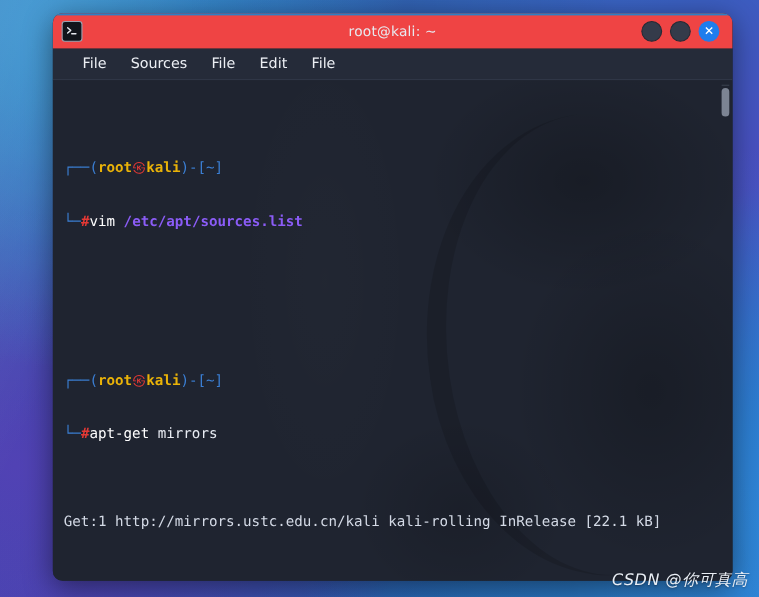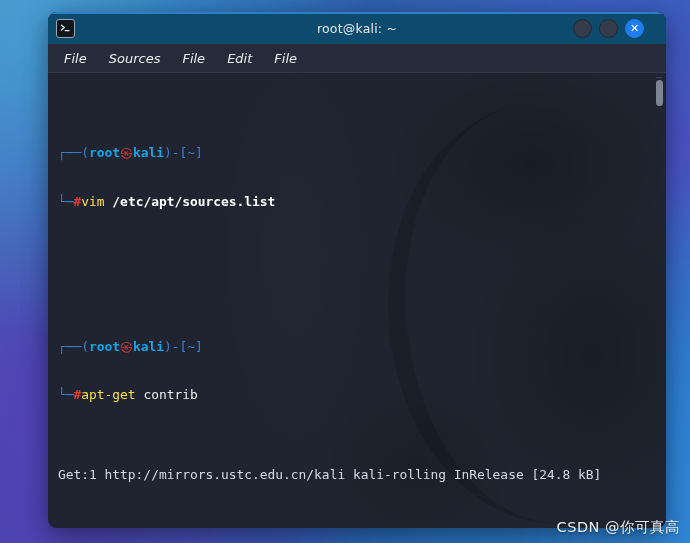--- a/index.html
+++ b/index.html
@@ -58,24 +58,24 @@
     left: 0; right: 0; top: 0;
     height: 2px;
     background: #2d7fc4;
     z-index: 5;
   }
 
   .titlebar {
     position: relative;
     height: 32px;
     flex: 0 0 32px;
-    background: #0c4a6e;
-    display: flex;
-    align-items: center;
-    padding: 0 22px 0 8px;
+    background: #ef4444;
+    display: flex;
+    align-items: center;
+    padding: 0 12px 0 8px;
   }
   .title-icon {
     width: 17px;
     height: 17px;
     border-radius: 3px;
     background: #11151c;
     border: 1.5px solid #9aa3b2;
     display: flex;
     align-items: center;
     justify-content: center;
@@ -116,24 +116,23 @@
     font-weight: bold;
     line-height: 1;
   }
 
   .menubar {
     height: 28px;
     flex: 0 0 28px;
     background: #252b39;
     display: flex;
     align-items: center;
-    padding-left: 16px;
+    padding-left: 27px;
     gap: 22px;
     border-bottom: 1px solid #323a4a;
-    font-style: italic;
   }
   .menu-item {
     font-size: 13px;
     color: #eceff4;
     cursor: default;
   }
 
   
   .term-body {
     position: relative;
@@ -175,25 +174,25 @@
     font-size: 12.9px;
     line-height: 16.1px;
     color: #d7dde8;
     white-space: pre;
   }
   .line { height: 16.1px; }
   .blank { height: 16.1px; }
 
   
   .pf-blue   { color: #3b7fd4; }
-  .pf-red    { color: #0ea5e9; font-weight: bold; }
+  .pf-red    { color: #eab308; font-weight: bold; }
   .pf-redsym { color: #e53935; }
   .pf-hash   { color: #e53935; font-weight: bold; }
-  .cmd       { color: #fde047; }
-  .arg       { color: #ffffff; font-weight: bold; }
+  .cmd       { color: #ffffff; }
+  .arg       { color: #8b5cf6; font-weight: bold; }
   .argn      { color: #e8ecf3; }
   .out       { color: #d4dae6; }
 
   .prompt-l1 { letter-spacing: 0; }
 
   
   .scrollbar {
     position: absolute;
     top: 0; right: 0;
     width: 13px;
@@ -224,20 +223,21 @@
     position: absolute;
     right: 10px;
     bottom: 6px;
     font-size: 14.5px;
     color: #e9eef5;
     font-family: "DejaVu Sans", sans-serif;
     letter-spacing: .5px;
     z-index: 9;
     text-shadow: 0 1px 2px rgba(0,0,0,0.35);
     white-space: nowrap;
+    font-style: italic;
   }
 </style>
 </head>
 <body>
 
 <div id="desktop">
 
   <div id="term-window">
 
     <div class="titlebar">
@@ -270,24 +270,24 @@
       <div class="screen">
 
         
         <div class="line prompt-l1"><span class="pf-blue">┌──(</span><span class="pf-red">root</span><span class="pf-redsym">㉿</span><span class="pf-red">kali</span><span class="pf-blue">)-[</span><span class="pf-blue">~</span><span class="pf-blue">]</span></div>
         <div class="line"><span class="pf-blue">└─</span><span class="pf-hash">#</span><span class="cmd">vim</span><span class="arg"> /etc/apt/sources.list</span></div>
 
         <div class="blank"></div>
 
         
         <div class="line prompt-l1"><span class="pf-blue">┌──(</span><span class="pf-red">root</span><span class="pf-redsym">㉿</span><span class="pf-red">kali</span><span class="pf-blue">)-[</span><span class="pf-blue">~</span><span class="pf-blue">]</span></div>
-        <div class="line"><span class="pf-blue">└─</span><span class="pf-hash">#</span><span class="cmd">apt-get</span><span class="argn"> contrib</span></div>
-
-        
-        <div class="line out">Get:1 http://mirrors.ustc.edu.cn/kali kali-rolling InRelease [24.8 kB]</div>
+        <div class="line"><span class="pf-blue">└─</span><span class="pf-hash">#</span><span class="cmd">apt-get</span><span class="argn"> mirrors</span></div>
+
+        
+        <div class="line out">Get:1 http://mirrors.ustc.edu.cn/kali kali-rolling InRelease [22.1 kB]</div>
         
         
         
         
         
         
         
         
         
         

